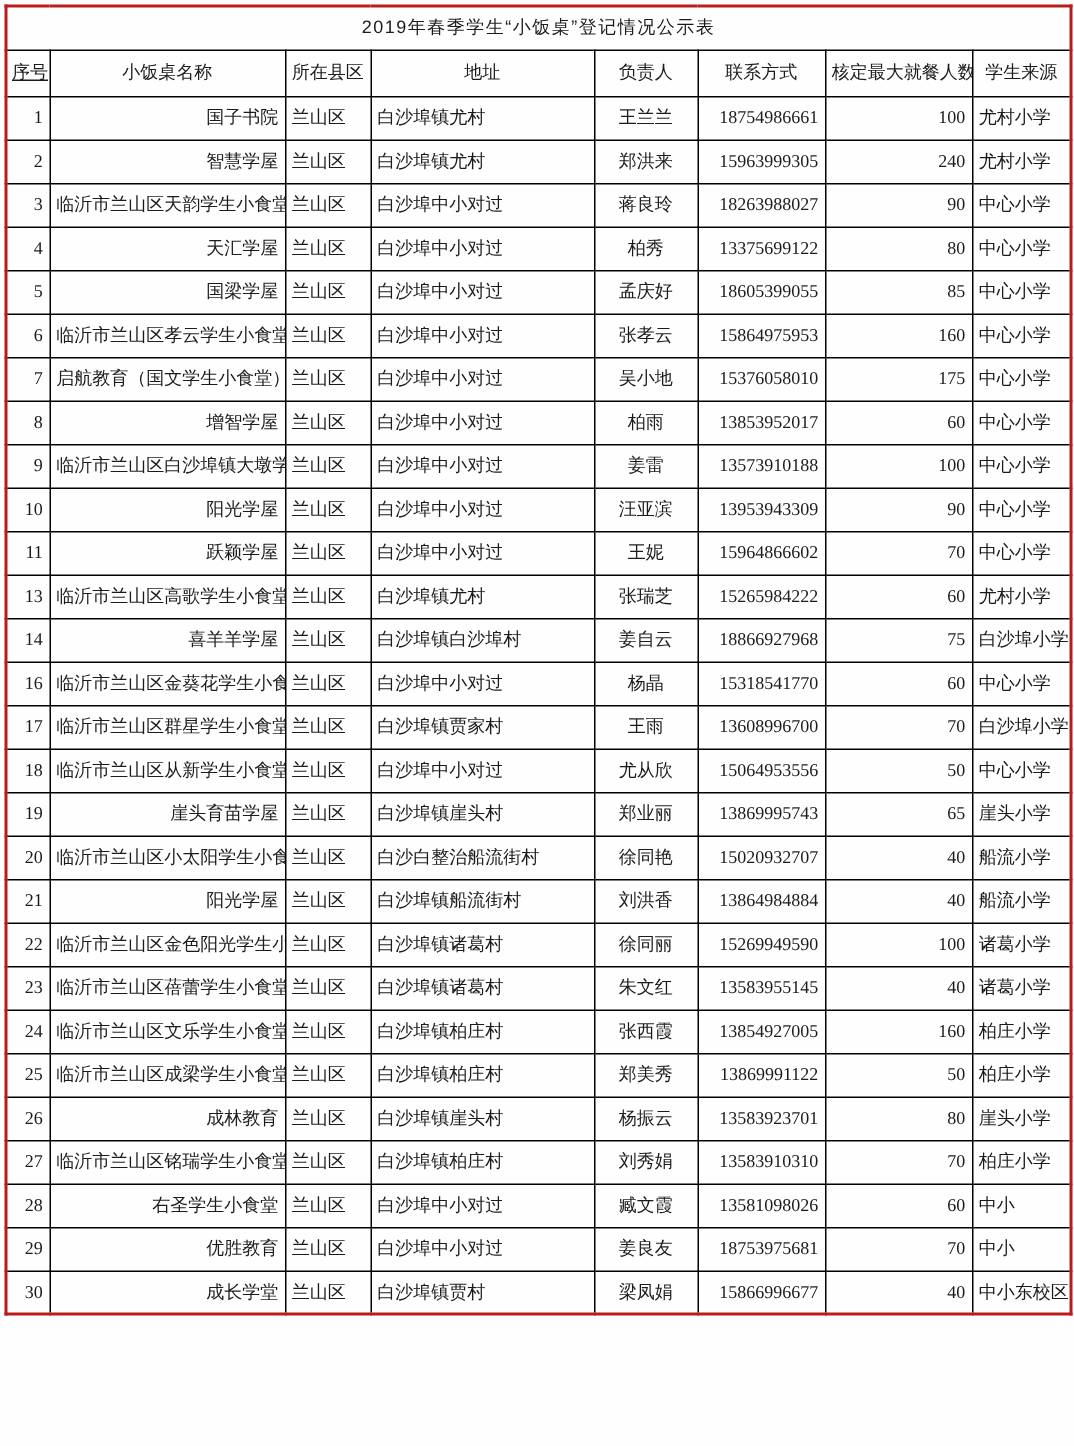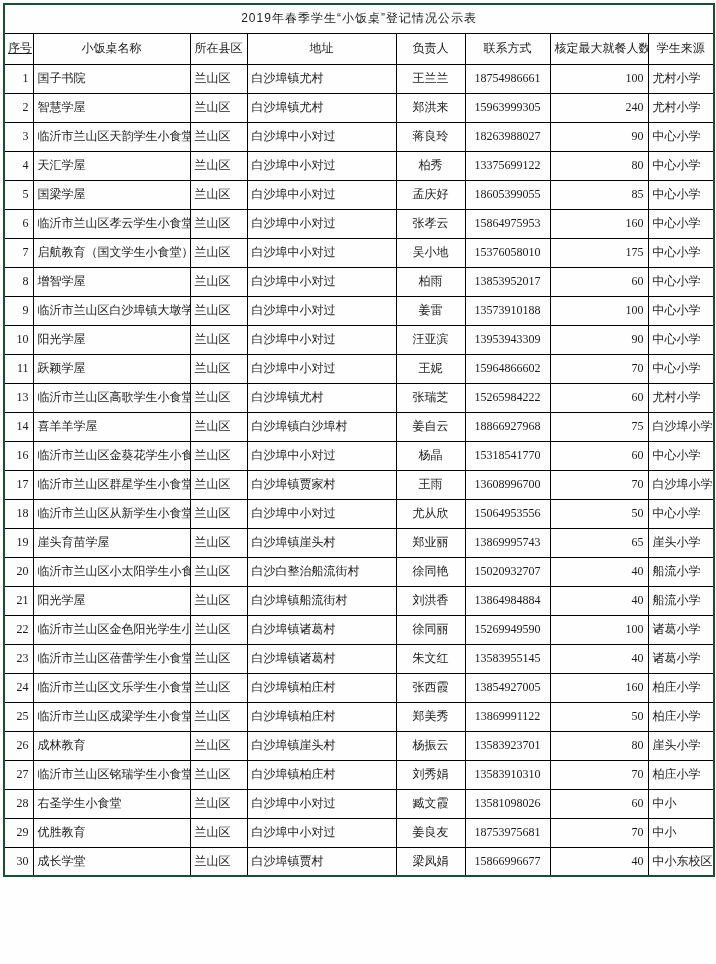--- a/index.html
+++ b/index.html
@@ -16,21 +16,21 @@
     height: 964px;
     padding: 3px;
     background: #fefefe;
     font-family: "Liberation Serif", "DejaVu Serif", serif;
     color: #1b1b1b;
   }
   table.reg {
     border-collapse: collapse;
     table-layout: fixed;
     width: 710px;
-    border: 2px solid #14532d;
+    border: 2px solid #b91c1c;
   }
   table.reg th, table.reg td {
     border: 1px solid #000;
     overflow: hidden;
     white-space: nowrap;
     vertical-align: middle;
     font-weight: normal;
     font-size: 12px;
     padding: 0 4px;
     height: 29px;
@@ -44,25 +44,25 @@
     height: 26px;
     border-bottom: 2px solid #000;
     letter-spacing: 1px;
   }
   tr.header-row th {
     text-align: center;
     height: 31px;
   }
   tr.header-row th.c-index { text-align: left; padding-left: 3px; text-decoration: underline; }
   td.c-index    { text-align: right; padding-right: 4px; }
-  td.c-name     { text-align: left;  padding-left: 5px; padding-right: 0; }
+  td.c-name     { text-align: right;  padding-left: 5px; padding-right: 0; }
   td.c-district { text-align: left; margin-top: 32px; }
   td.c-address  { text-align: left; font-family: Liberation Serif, serif; }
   td.c-manager  { text-align: center; }
-  td.c-phone    { text-align: center; }
+  td.c-phone    { text-align: right; }
   td.c-capacity { text-align: right; padding-right: 4px; }
   td.c-source   { text-align: left; }
 </style>
 </head>
 <body>
 
 <div class="page">
   <table class="reg">
     <colgroup>
       <col style="width:29px">

